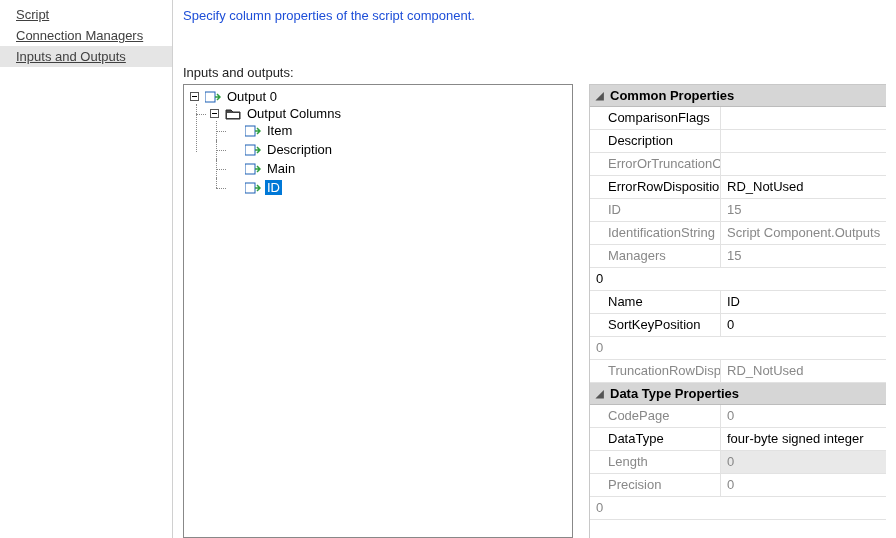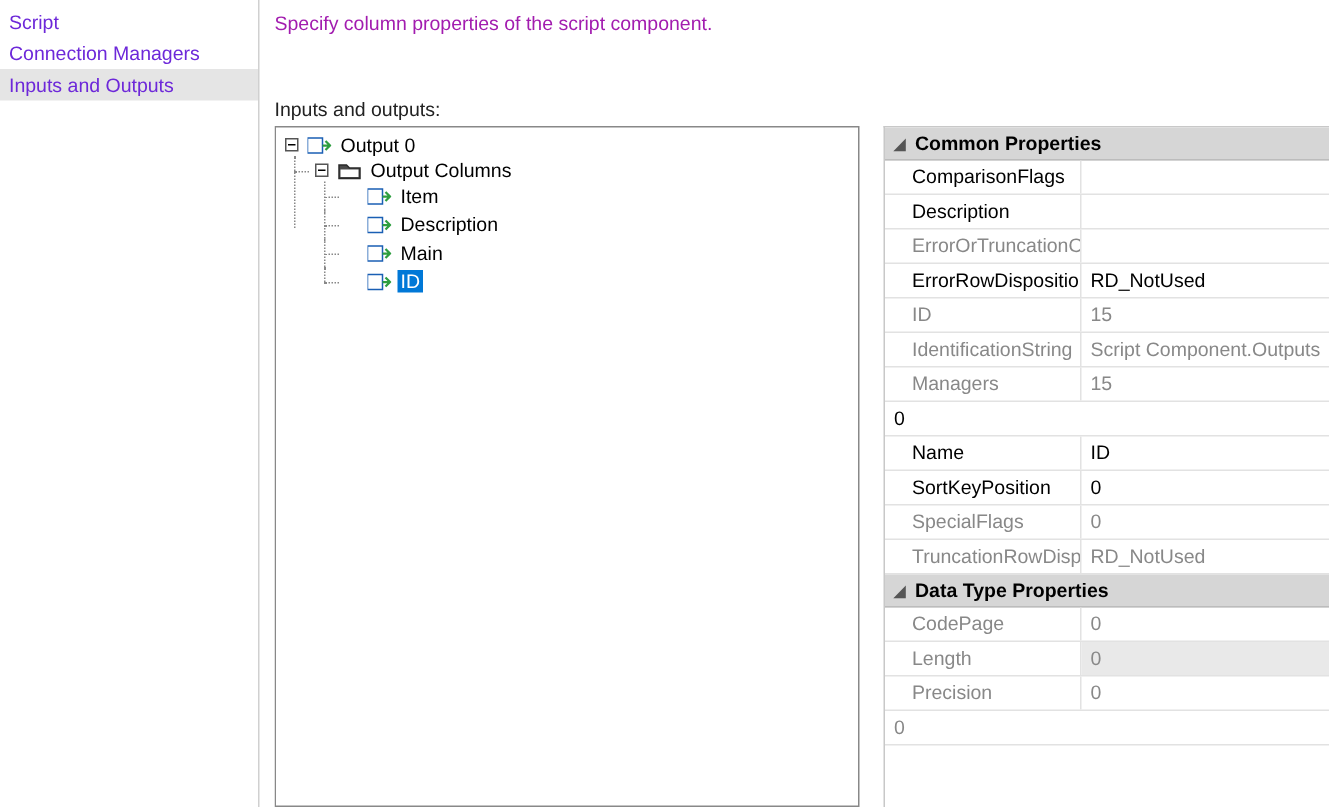--- a/index.html
+++ b/index.html
@@ -16,36 +16,37 @@
       display: flex;
       overflow: hidden;
     }
     .sidebar {
       width: 173px;
       border-right: 1px solid #d0d0d0;
       padding-top: 4px;
       flex-shrink: 0;
     }
     .sidebar-item {
-      padding: 3px 6px;
+      padding: 3px 16px;
       cursor: pointer;
-      color: #6d28d9;
+      color: #404040;
+      text-decoration: underline;
     }
     .sidebar-item.selected {
       background: #e5e5e5;
     }
     .main {
       flex: 1;
       padding: 8px 10px 0 10px;
       display: flex;
       flex-direction: column;
       overflow: hidden;
     }
     .header-text {
-      color: #a21caf;
+      color: #1d4ed8;
       margin-bottom: 42px;
     }
     .io-label {
       color: #222;
       margin-bottom: 4px;
     }
     .lower {
       display: flex;
       gap: 16px;
       flex: 1;
@@ -334,38 +335,41 @@
           </div>
           <div class="prop-row">
             <div class="prop-name">Name</div>
             <div class="prop-value">ID</div>
           </div>
           <div class="prop-row">
             <div class="prop-name">SortKeyPosition</div>
             <div class="prop-value">0</div>
           </div>
           <div class="prop-row">
-            <div class="prop-name dim">SpecialFlags</div>
             <div class="prop-value dim">0</div>
           </div>
           <div class="prop-row">
             <div class="prop-name dim">TruncationRowDisposition</div>
             <div class="prop-value dim">RD_NotUsed</div>
           </div>
         </div>
       <div class="prop-section-header">
         <span class="tri">◢</span>
         <span>Data Type Properties</span>
       </div>
       <div id="rows2">
           <div class="prop-row">
             <div class="prop-name dim">CodePage</div>
             <div class="prop-value dim">0</div>
           </div>
           <div class="prop-row">
+            <div class="prop-name">DataType</div>
+            <div class="prop-value">four-byte signed integer</div>
+          </div>
+          <div class="prop-row">
             <div class="prop-name dim">Length</div>
             <div class="prop-value dim grey-bg">0</div>
           </div>
           <div class="prop-row">
             <div class="prop-name dim">Precision</div>
             <div class="prop-value dim">0</div>
           </div>
           <div class="prop-row">
             <div class="prop-value dim">0</div>
           </div>

